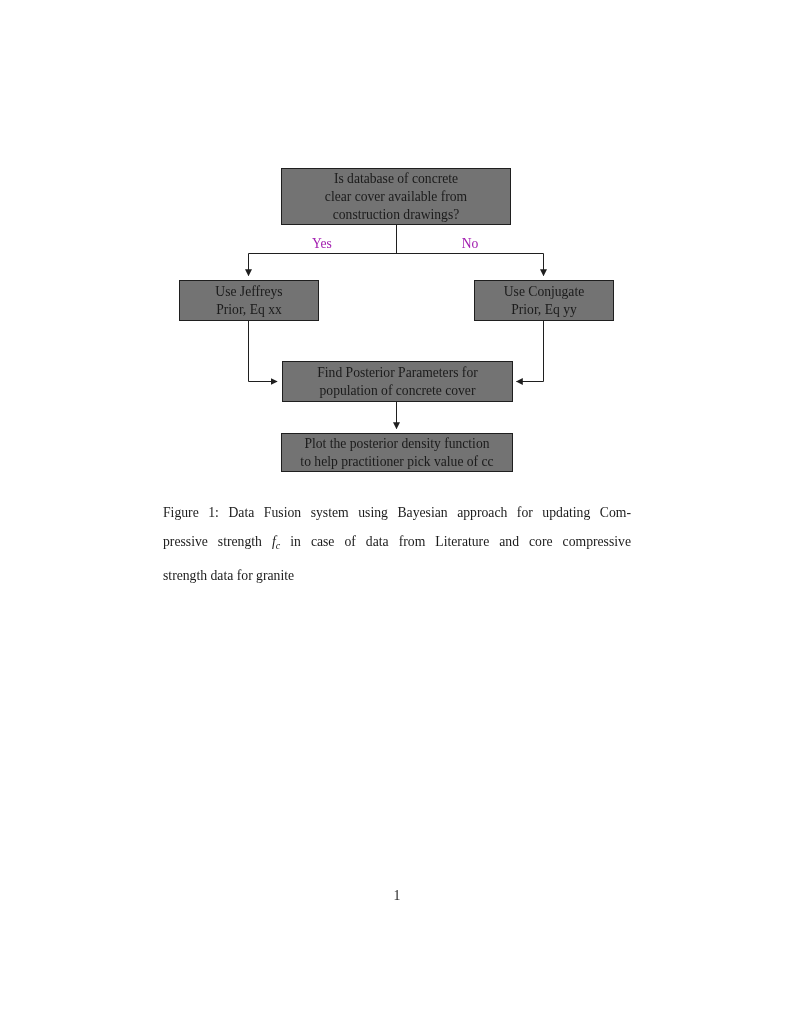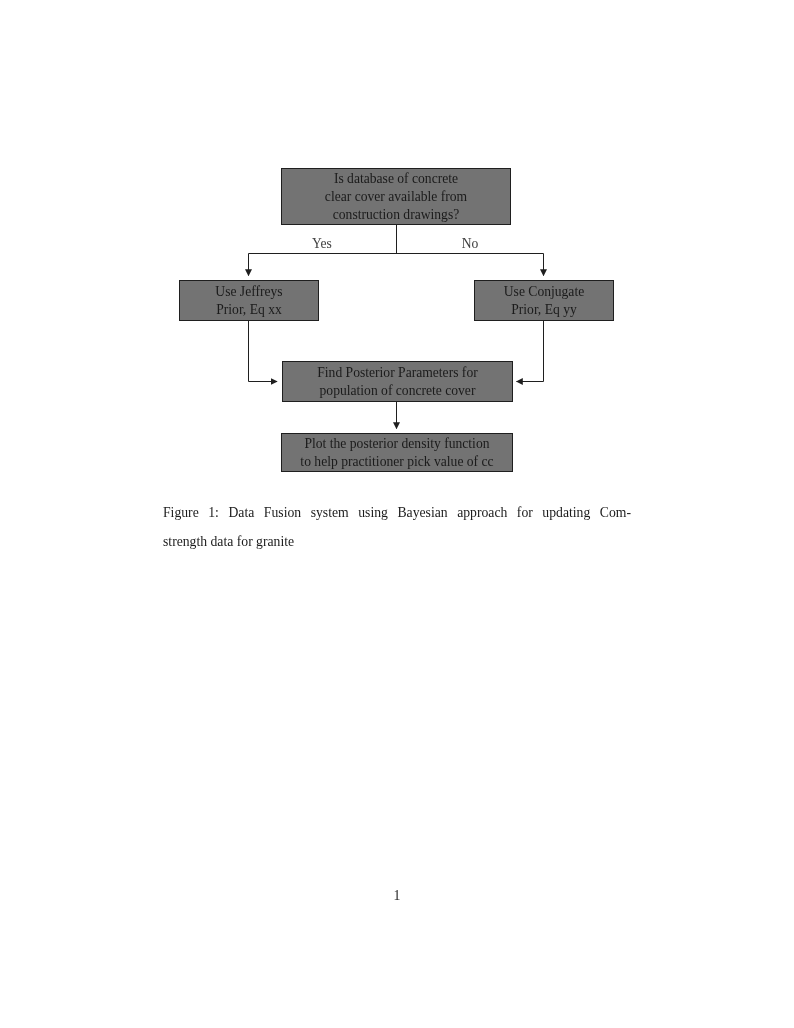--- a/index.html
+++ b/index.html
@@ -42,21 +42,21 @@
   .node-jeffreys  { left: 179px; top: 280px; width: 140px; height: 41px; text-align: center; }
   .node-conjugate { left: 474px; top: 280px; width: 140px; height: 41px; }
   .node-posterior { left: 282px; top: 361px; width: 231px; height: 41px; }
   .node-plot      { left: 281px; top: 433px; width: 232px; height: 39px; }
   .edge-label {
     position: absolute;
     width: 60px;
     text-align: center;
     font-size: 13.6px;
     line-height: 16px;
-    color: #404040;
+    color: #a21caf;
   }
   .edge-label-yes { left: 292px; top: 236px; }
   .edge-label-no  { left: 440px; top: 236px; }
   .caption {
     position: absolute;
     left: 163px;
     top: 492px;
     width: 468px;
     font-size: 13.7px;
     line-height: 17.4px;
@@ -123,18 +123,19 @@
 population of concrete cover</div>
 
   <div class="node node-conjugate">Use Conjugate
 Prior, Eq yy</div>
 
   <div class="node node-plot">Plot the posterior density function
 to help practitioner pick value of cc</div>
 
   <div class="caption">
     <span class="caption-line justified">Figure 1: Data Fusion system using Bayesian approach for updating Com-</span>
+    <span class="caption-line justified"><span>pressive strength </span><span class="math-var">f</span><span class="math-sub">c</span><span> in case of data from Literature and core compressive</span></span>
     <span class="caption-line">strength data for granite</span>
   </div>
 
   <div class="page-number">1</div>
 
 </div>
 
 </body></html>

